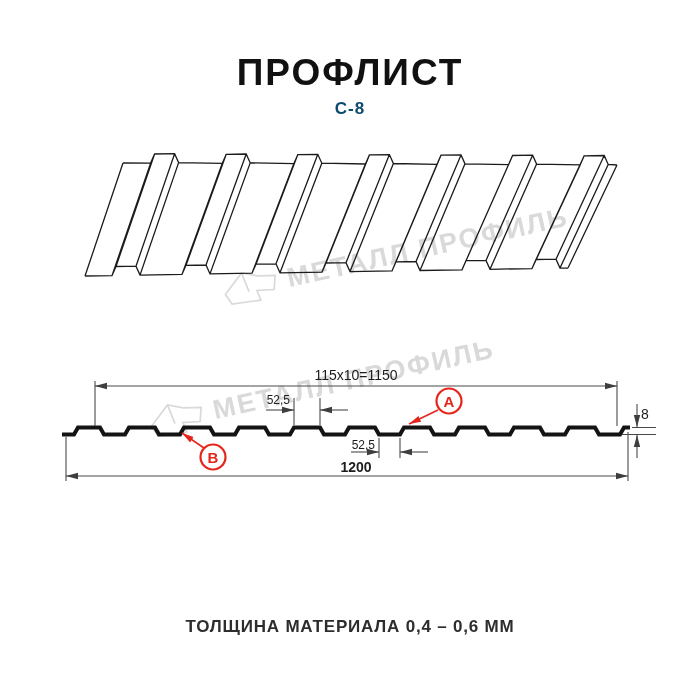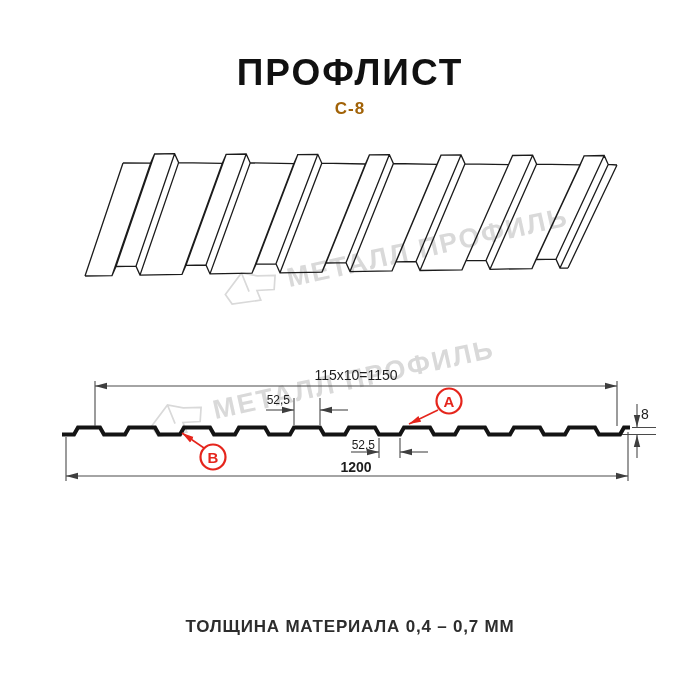--- a/index.html
+++ b/index.html
@@ -1,21 +1,21 @@
 <!DOCTYPE html>
 <html><head>
 <meta charset="utf-8">
 <style>
   html,body{margin:0;padding:0;background:#ffffff;}
   #canvas{position:relative;width:700px;height:692px;background:#ffffff;overflow:hidden;
           font-family:"Liberation Sans", sans-serif;padding-left:44px;}
   .title{position:absolute;left:0;top:52px;width:700px;text-align:center;
          font-size:37px;font-weight:800;letter-spacing:2px;color:#111;}
   .subtitle{position:absolute;left:0;top:99px;width:700px;text-align:center;
-         font-size:17px;font-weight:700;letter-spacing:1px;color:#a16207;}
+         font-size:17px;font-weight:700;letter-spacing:1px;color:#0c4a6e;}
   .footer{position:absolute;left:0;top:617px;width:700px;text-align:center;
          font-size:17px;font-weight:600;letter-spacing:.8px;color:#2d2d2d;}
   .watermark{position:absolute;display:flex;align-items:center;gap:9px;color:#d9d9d9;
          transform:rotate(-12.5deg);transform-origin:0 50%;z-index:1;white-space:nowrap;}
   .watermark .wmtext{font-size:27px;font-weight:800;letter-spacing:2px;color:#d9d9d9;}
   .watermark svg{display:block;}
   #drawing{position:absolute;left:0;top:0;z-index:2;}
   .iso path{fill:none;stroke:#1b1b1b;stroke-width:1.3px;}
   .profile{fill:none;stroke:#141414;stroke-width:4px;stroke-linejoin:miter;}
   .dim{fill:none;stroke:#4a4a4a;stroke-width:1.1px;}
@@ -105,14 +105,14 @@
   </svg>
 
   <div class="lbl center" style="left:286px;top:367px;width:140px;">115x10=1150</div>
   <div class="lbl small right" style="left:238px;top:393px;width:52px;">52,5</div>
   <div class="lbl small right" style="left:320px;top:438px;width:55px;">52,5</div>
   <div class="lbl center" style="left:316px;top:459px;width:80px;font-weight:bold;">1200</div>
   <div class="lbl" style="left:641px;top:406px;">8</div>
   <div class="marker-letter" style="left:436px;top:393px;">А</div>
   <div class="marker-letter" style="left:200px;top:449px;">В</div>
 
-  <div class="footer">ТОЛЩИНА МАТЕРИАЛА 0,4 – 0,7 ММ</div>
+  <div class="footer">ТОЛЩИНА МАТЕРИАЛА 0,4 – 0,6 ММ</div>
 </div>
 
 </body></html>

